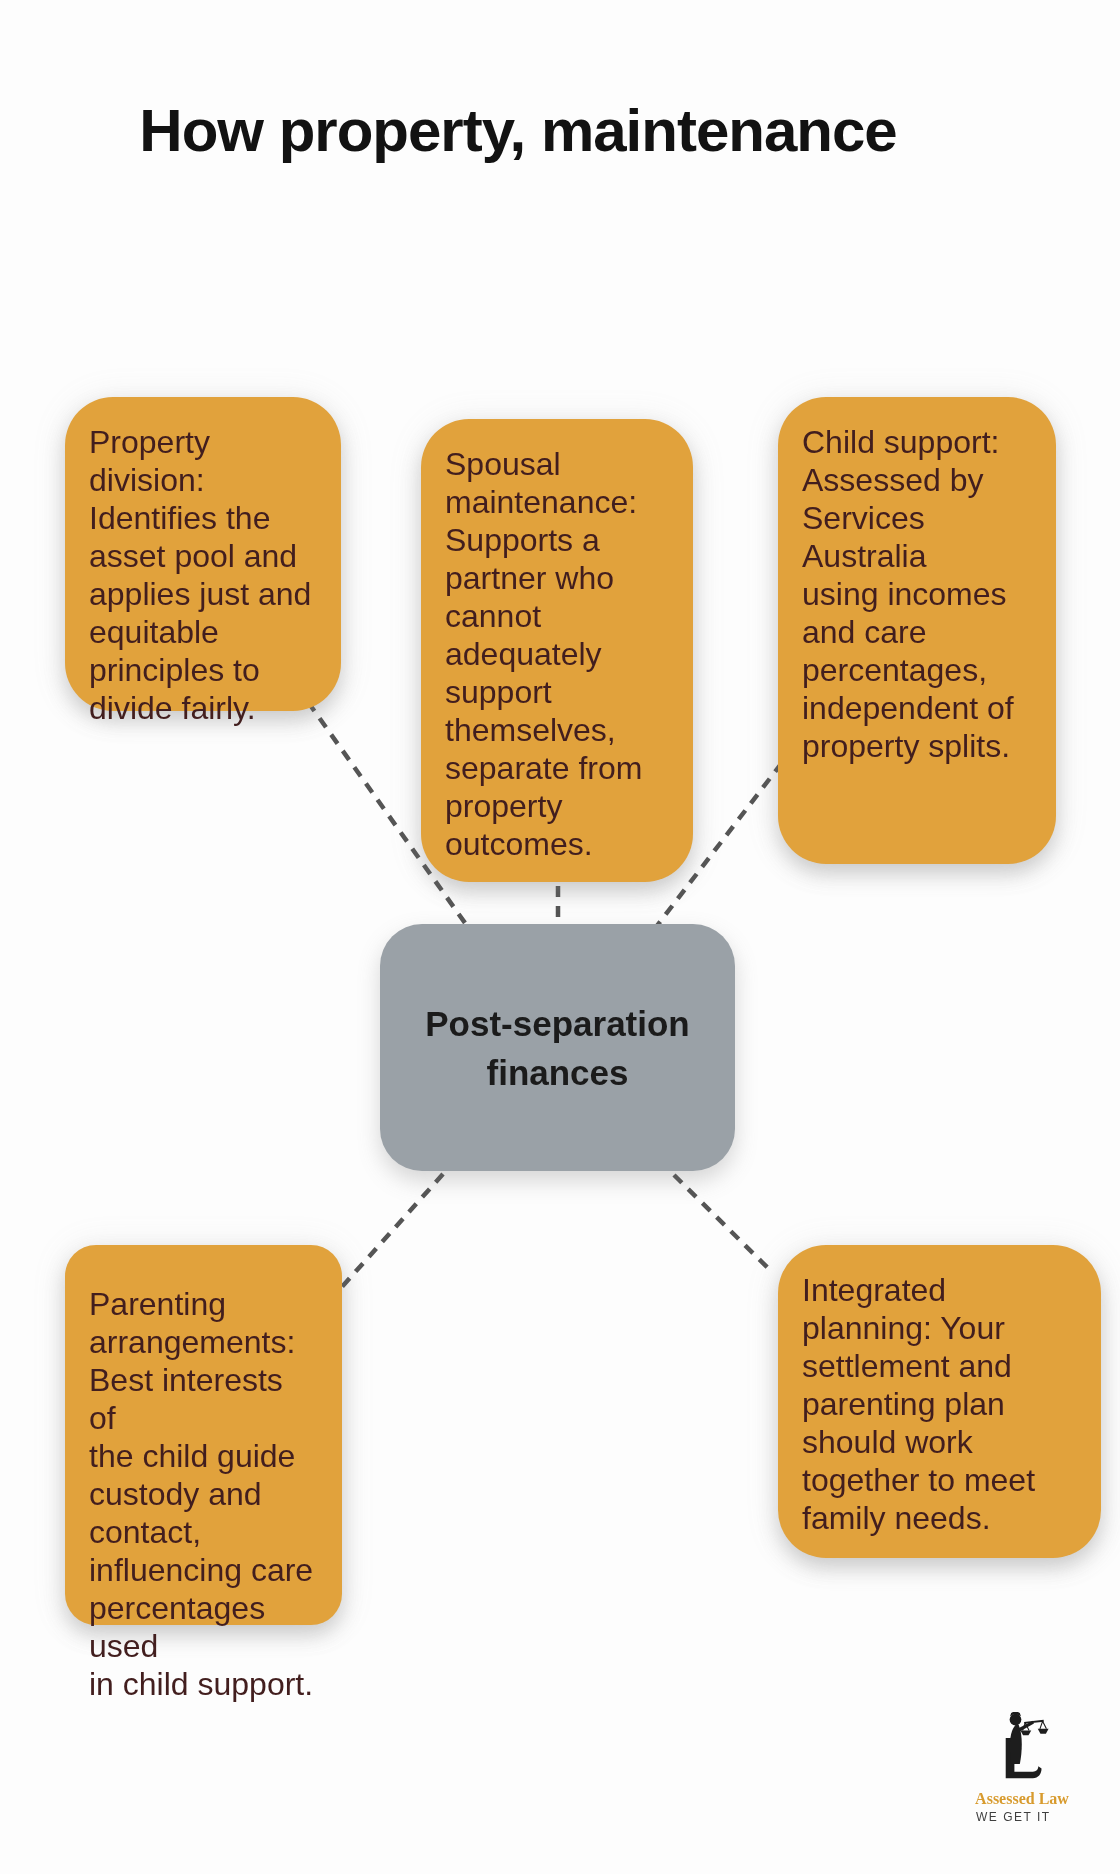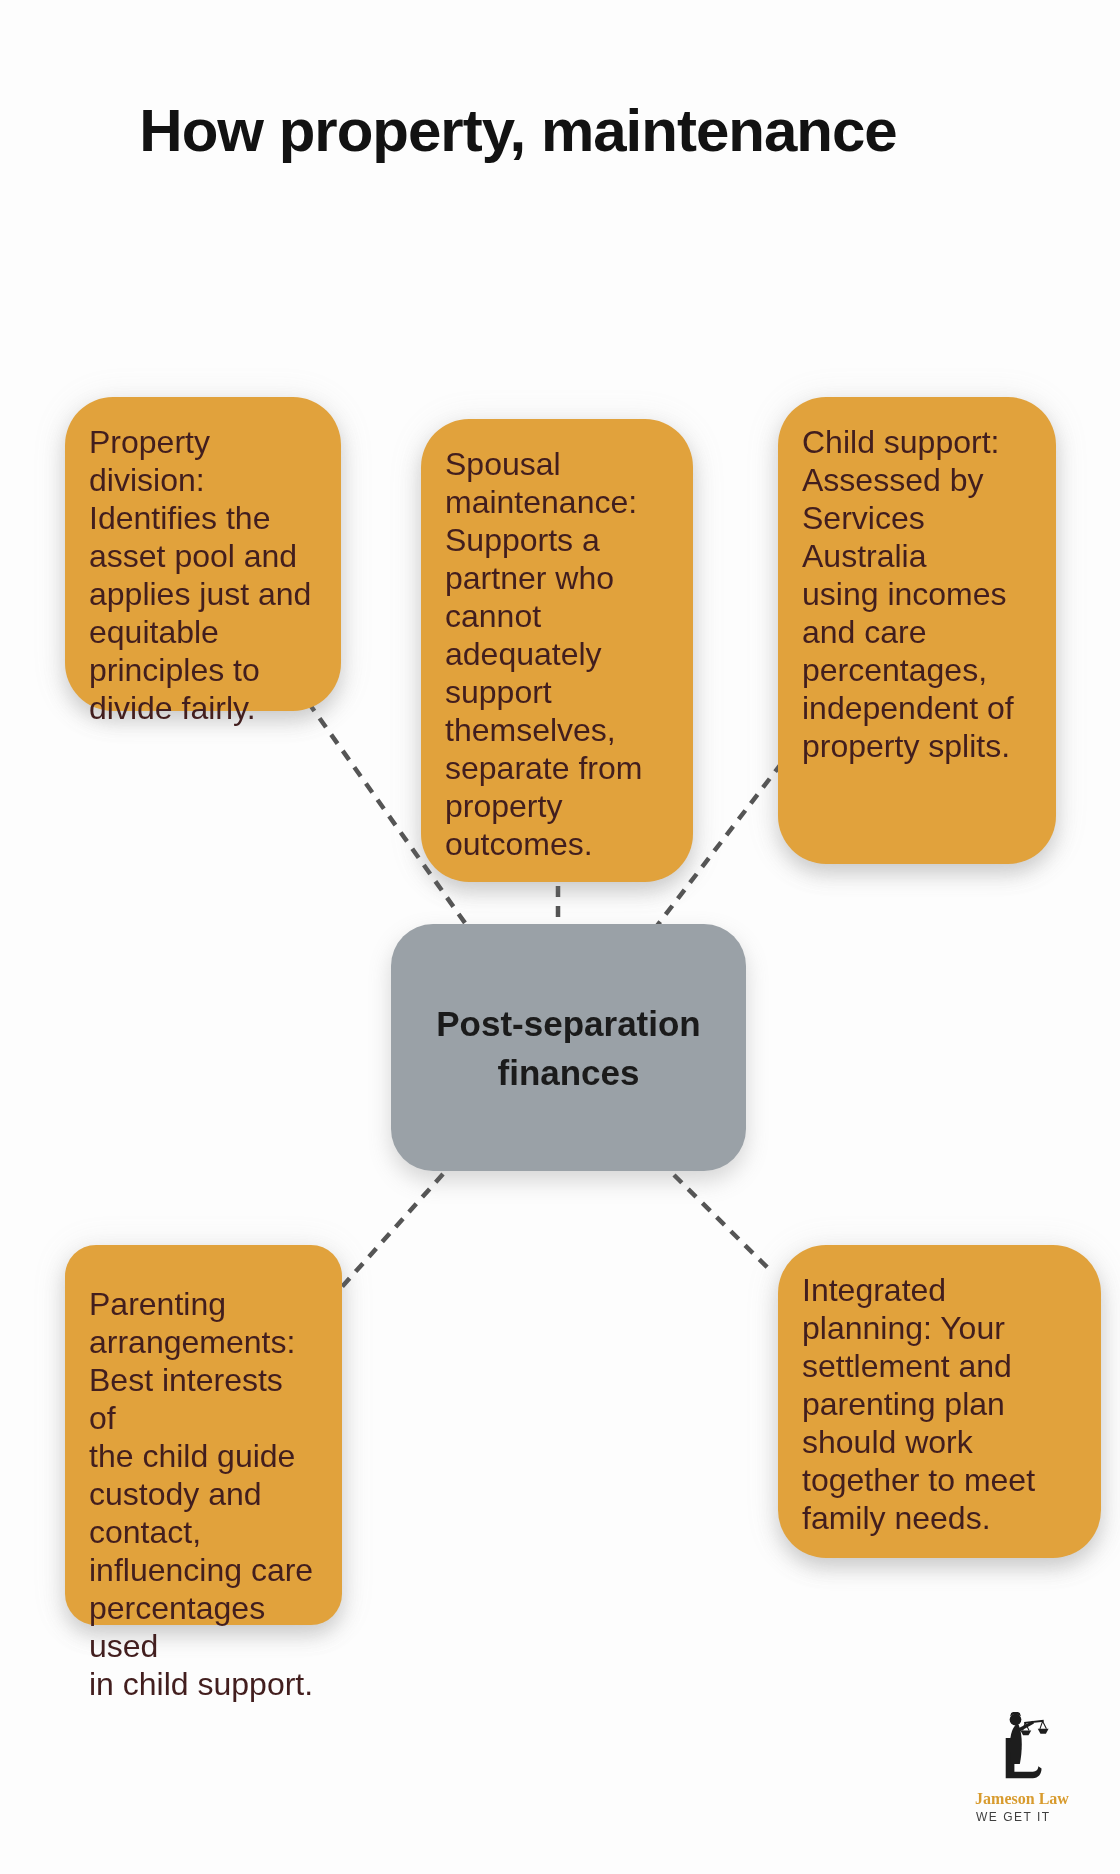--- a/index.html
+++ b/index.html
@@ -49,21 +49,21 @@
     color:var(--node-text);
     white-space:pre-line;
   }
   .node-1{left:65px;top:397px;width:276px;height:314px;}
   .node-2{left:421px;top:397px;width:272px;height:463px;margin-top:22px;}
   .node-3{left:778px;top:397px;width:278px;height:467px;}
   .node-4{left:65px;top:1245px;width:277px;height:380px;padding-top:40px;border-radius:31px;}
   .node-5{left:778px;top:1245px;width:323px;height:313px;}
   .center-node{
     position:absolute;
-    left:391px;top:924px;width:355px;height:247px;
+    left:380px;top:924px;width:355px;height:247px;
     background:var(--center-bg);
     border-radius:42px;
     display:flex;align-items:center;justify-content:center;
     box-shadow:0 10px 22px rgba(110,110,110,0.28);
   }
   .center-node p{
     font-size:35px;
     font-weight:700;
     line-height:1.4;
     color:var(--center-text);
@@ -184,17 +184,17 @@
 
         <path d="M34 10 L52 8" stroke="#1D1D1D" stroke-width="1.8"></path>
 
         <path d="M35 10 L32.5 17 M35 10 L38.5 17" stroke="#1D1D1D" stroke-width="1"></path>
         <path d="M30.5 17 h10 l-2.5 4.5 h-5 z" fill="#1D1D1D"></path>
 
         <path d="M51 8.5 L48.5 15.5 M51 8.5 L54.5 15.5" stroke="#1D1D1D" stroke-width="1"></path>
         <path d="M46.5 15.5 h10 l-2.5 4.5 h-5 z" fill="#1D1D1D"></path>
       </svg>
     </div>
-    <div class="logo-name">Jameson Law</div>
+    <div class="logo-name">Assessed Law</div>
     <div class="logo-tagline">WE GET IT</div>
   </div>
 
 </div>
 
 </body></html>

